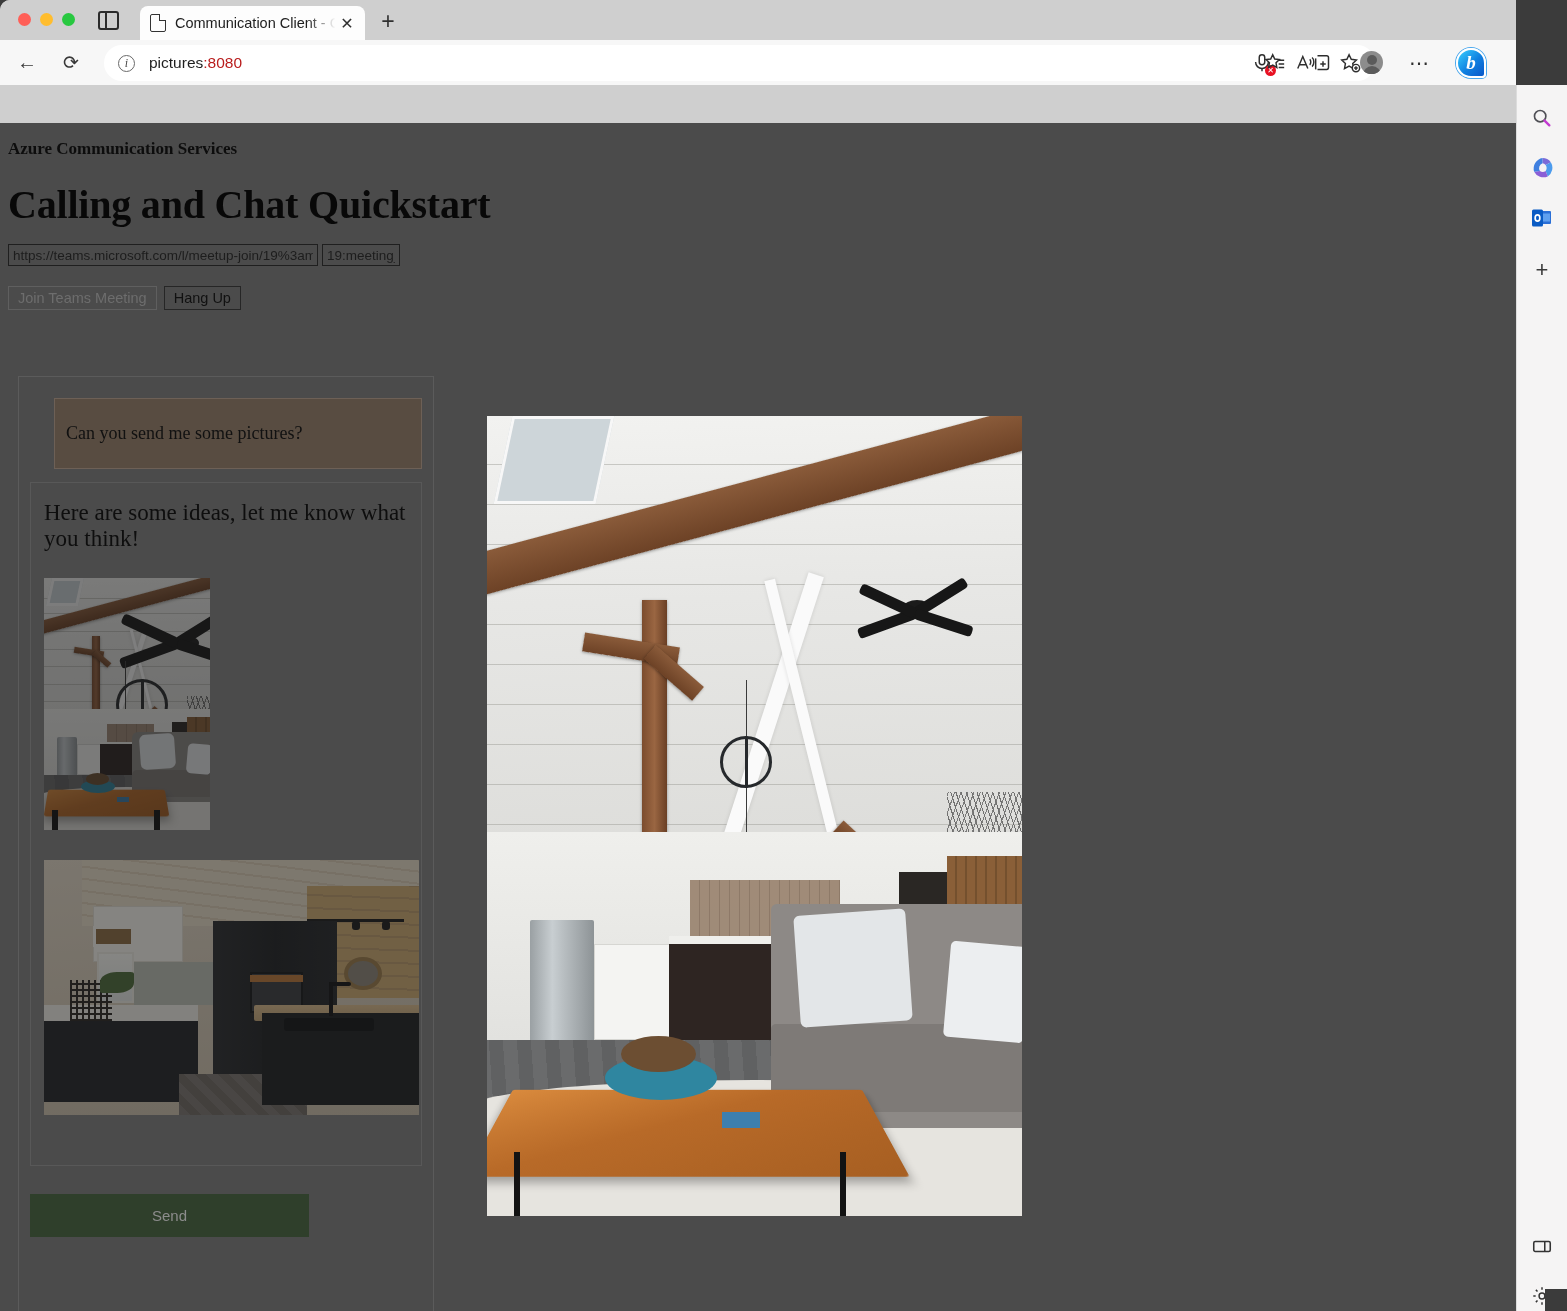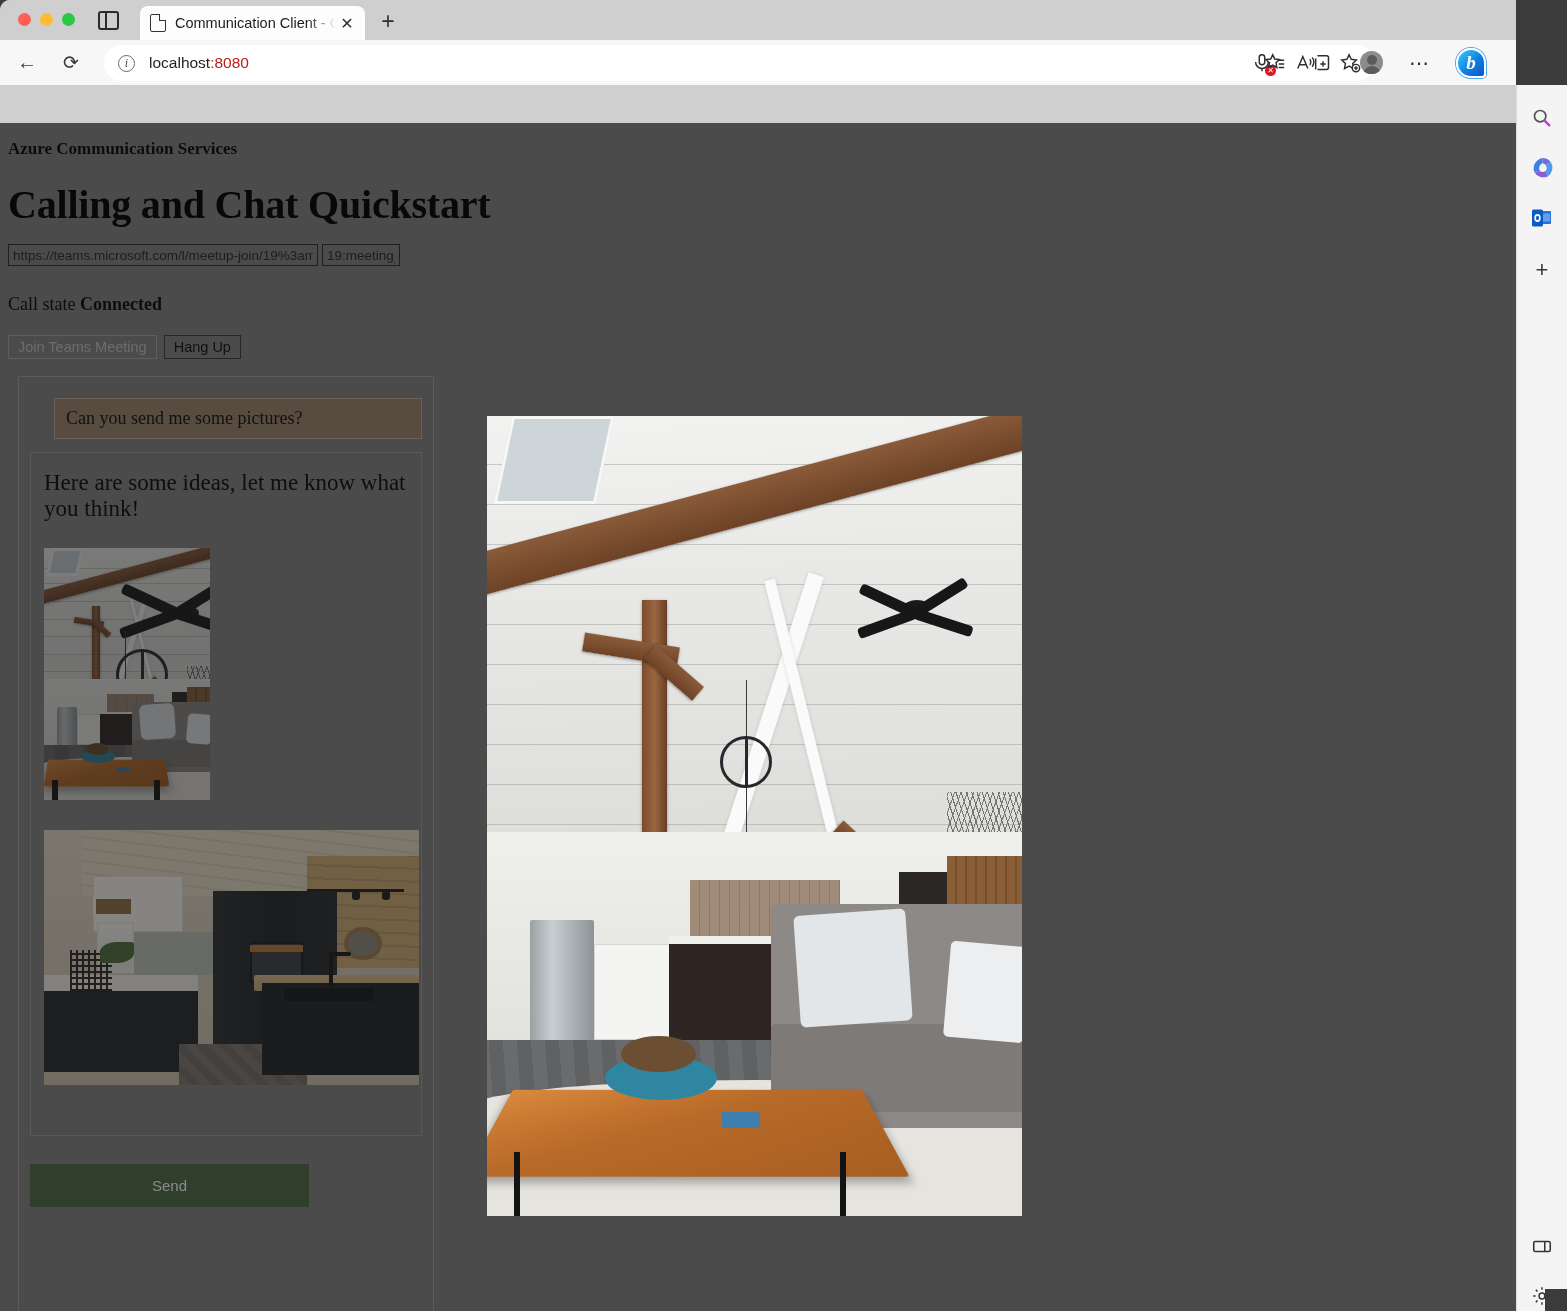--- a/index.html
+++ b/index.html
@@ -160,21 +160,21 @@
 
   
   #chat {
     position: absolute; left: 18px; top: 253px;
     width: 416px; height: 1120px;
     border: 1px solid #5b5b5b;
     padding: 11px;
   }
   .msg-bubble {
     background: #584c41; border: 1px solid #6d6056;
-    padding: 9px 11px; margin: 10px 0 0 24px;
+    padding: 24px 11px; margin: 10px 0 0 24px;
     font-family: "Liberation Serif", serif; font-size: 18px; color: #111;
   }
   .msg-panel {
     margin-top: 13px; border: 1px solid #585858;
     padding: 17px 13px 20px 13px;
   }
   .msg-text {
     font-family: "Liberation Serif", serif; font-size: 23px; color: #0e0e0e;
     margin-bottom: 26px;
   }
@@ -345,21 +345,21 @@
     <div class="newtab">+</div>
   </div>
 
   <div class="navbar">
     <div class="nav-btn nav-back">←</div>
     <div class="nav-btn nav-reload">⟳</div>
 
     <div class="omnibox">
       <span class="info-ic">i</span>
       <span class="url">
-        <span>localhost</span><span class="port">:8080</span>
+        <span>pictures</span><span class="port">:8080</span>
       </span>
       <span class="omni-tools">
         <span class="tool-ic">
           <svg width="22" height="22" viewBox="0 0 24 24" fill="none" stroke="#2e2e2e" stroke-width="1.6">
             <rect x="9" y="3" width="6" height="11" rx="3"></rect>
               <path d="M5 11a7 7 0 0 0 14 0"></path>
               <path d="M12 18v3"></path>
           </svg>
           <span class="mic-badge">✕</span>
         </span>
@@ -403,24 +403,20 @@
     <div id="page">
 
       <div class="acs-sub">Azure Communication Services</div>
       <h1 class="acs-title">Calling and Chat Quickstart</h1>
 
       <div class="inputs-row">
         <input id="meetingLink" class="txt-input" type="text" value="https://teams.microsoft.com/l/meetup-join/19%3am" style="">
         <input id="threadId" class="txt-input" type="text" value="19:meeting_" style="">
       </div>
 
-      <div class="callstate">
-        <span>Call state</span>
-        <b>Connected</b>
-      </div>
 
       <div class="btn-row">
         <button class="btn disabled" disabled="">Join Teams Meeting</button>
         <button class="btn">Hang Up</button>
       </div>
 
       <div id="chat">
 
         <div class="msg-bubble">Can you send me some pictures?</div>
 

